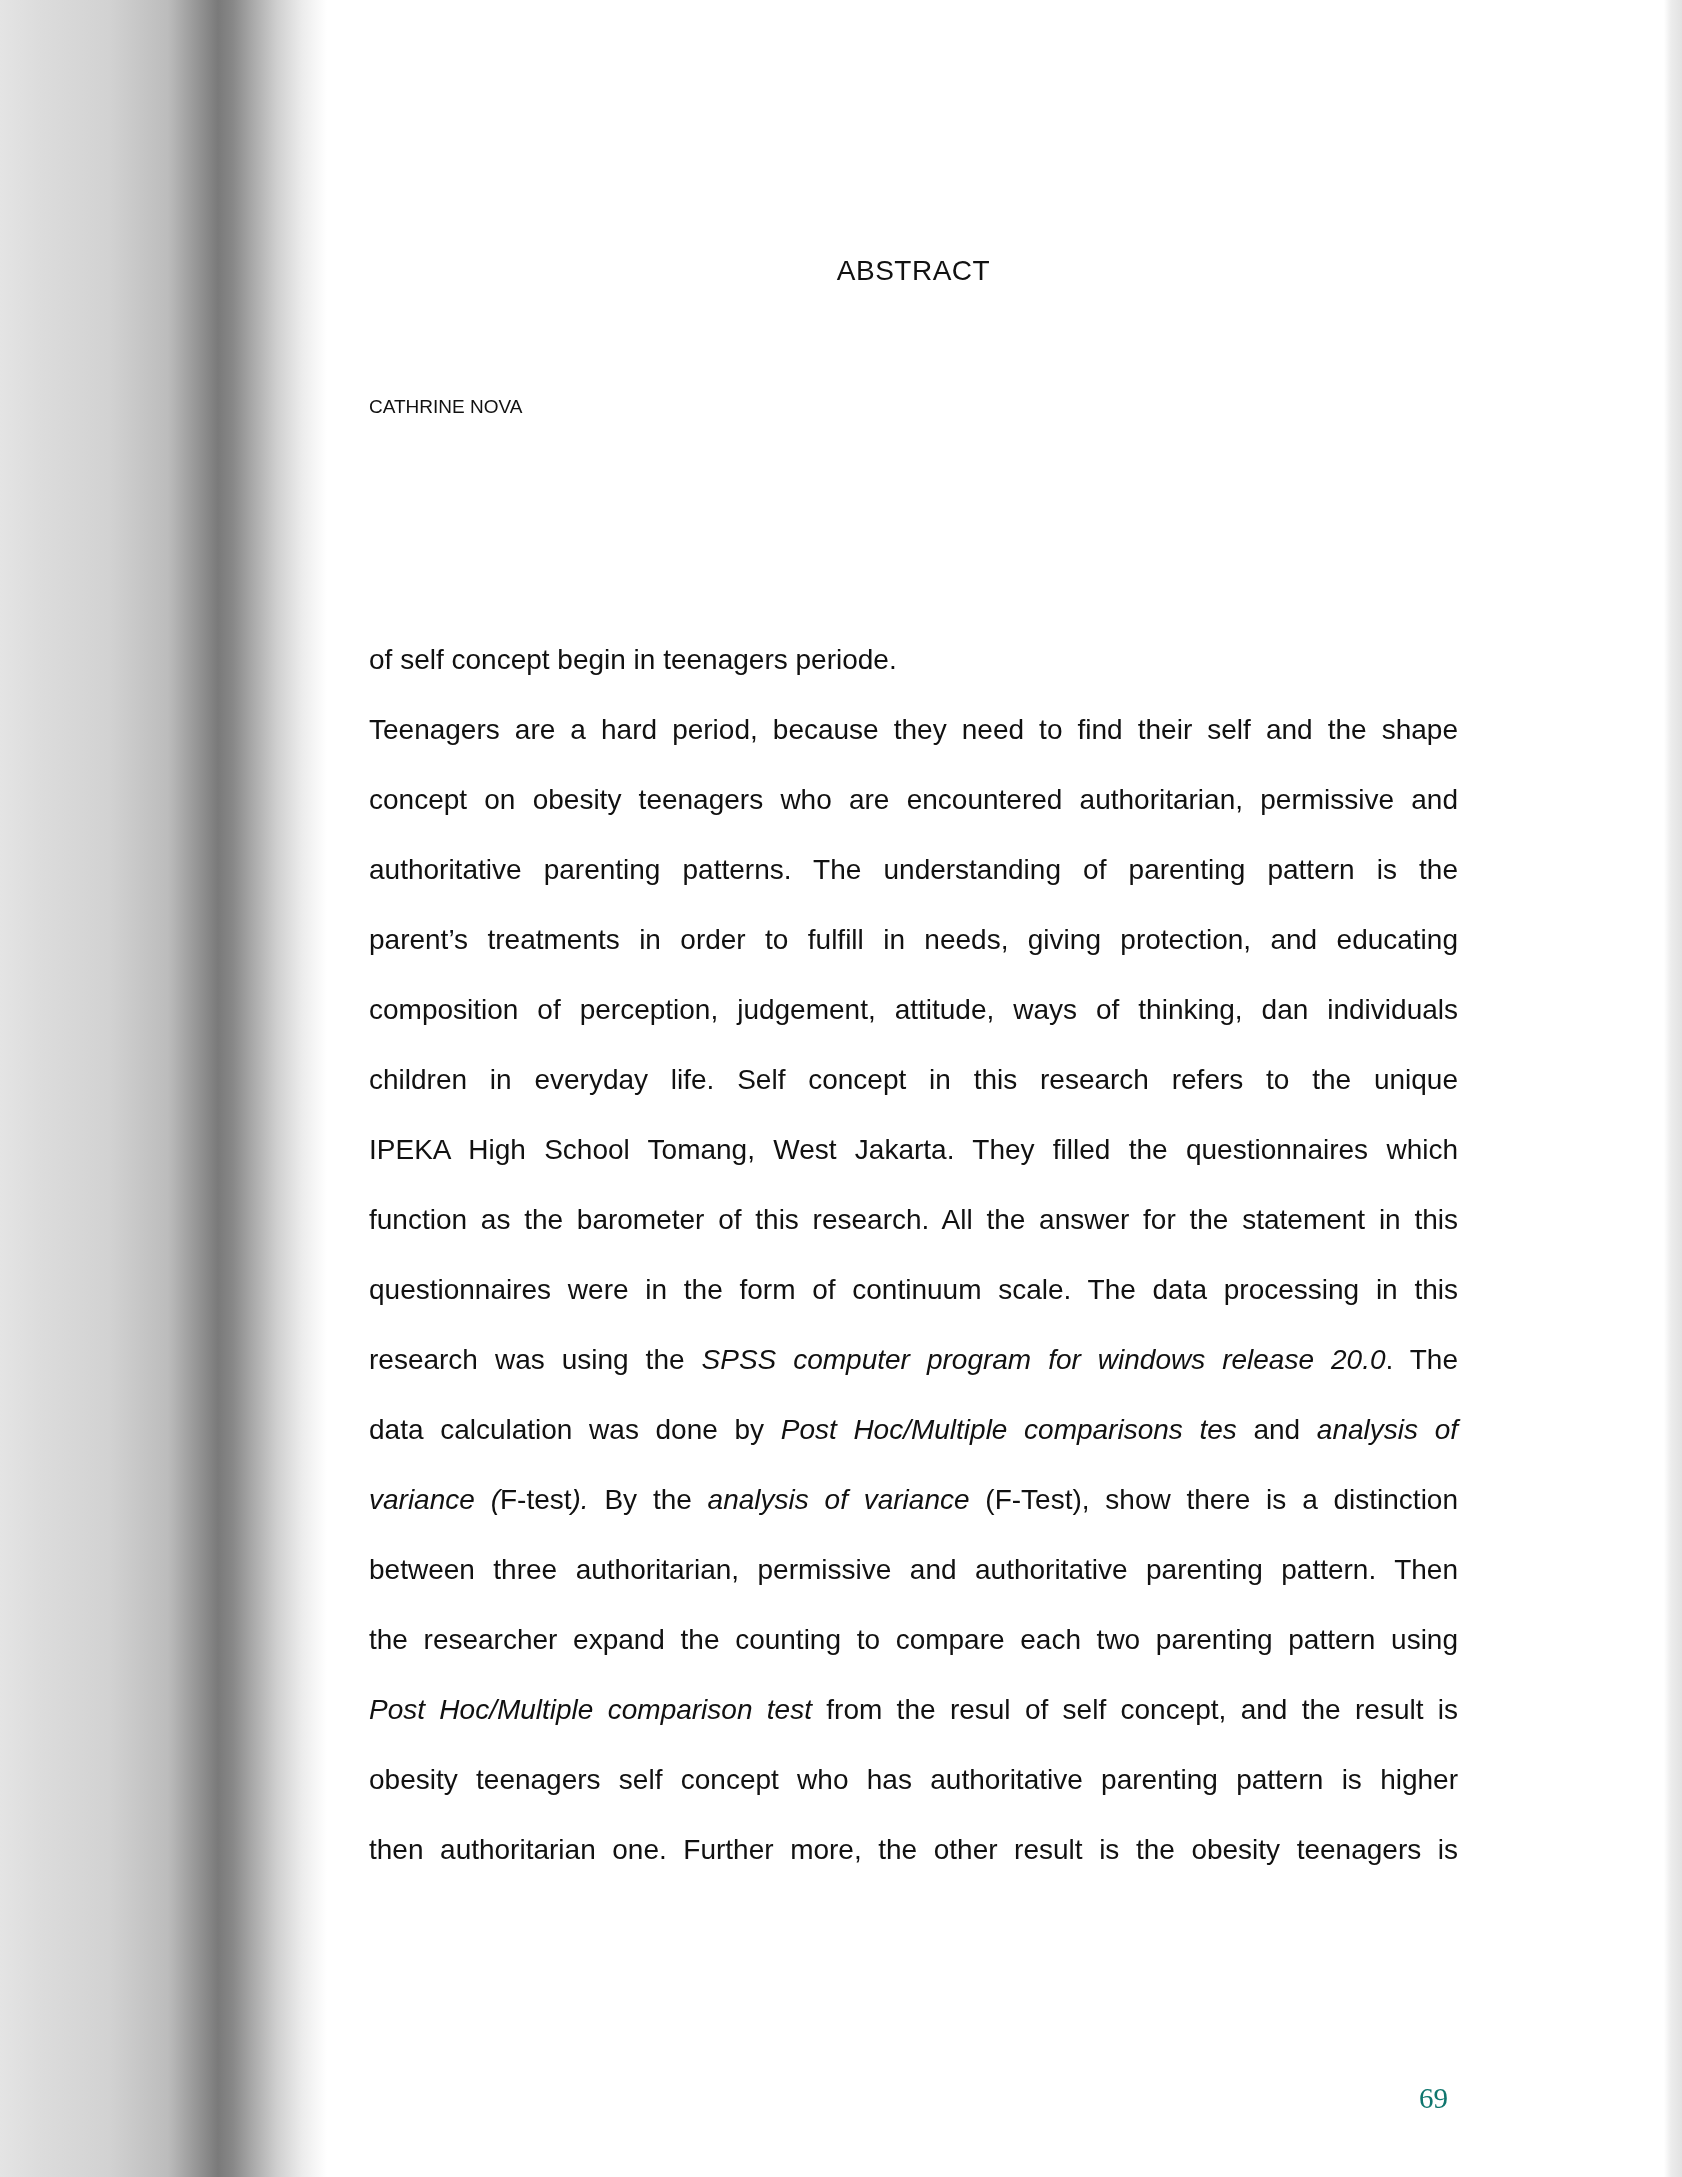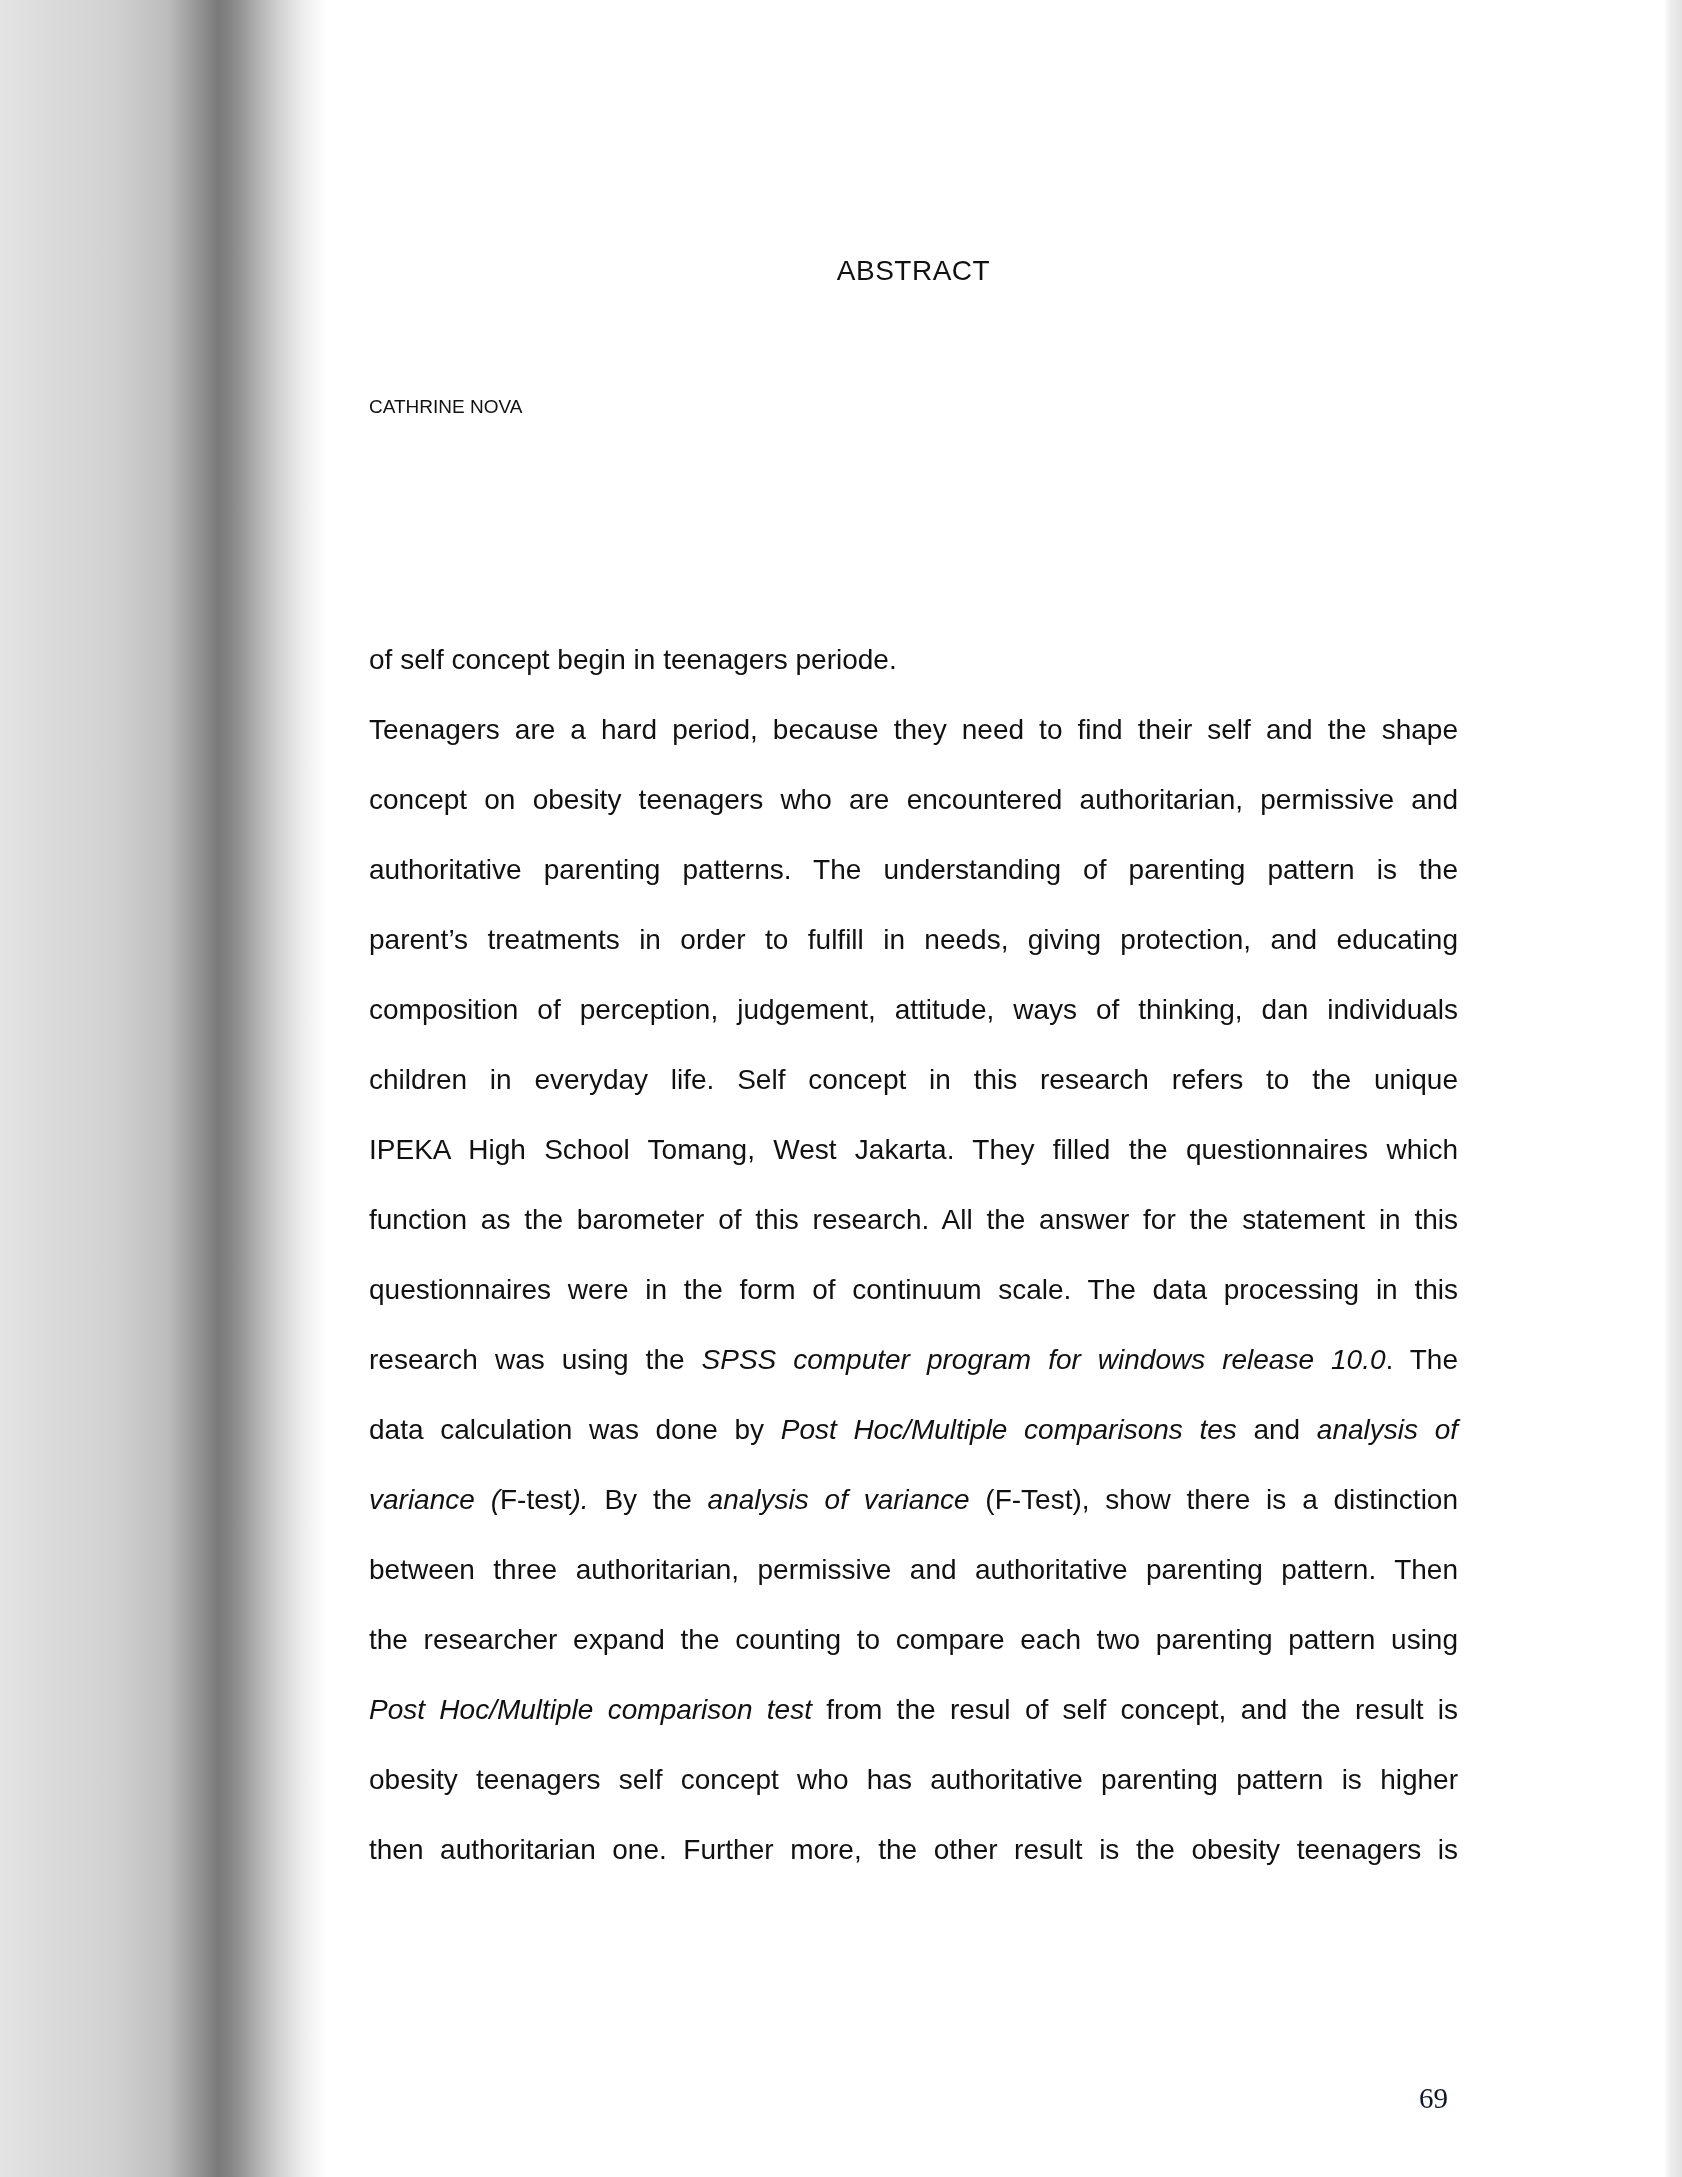--- a/index.html
+++ b/index.html
@@ -40,21 +40,21 @@
       font-size: 28px;
     }
     .bline {
       display: block; height: 70px; line-height: 40px;
       text-align: justify; text-align-last: justify; white-space: nowrap;
     }
     .bline.short { text-align-last: left; }
     .bline i { font-style: italic; }
     .page-number {
       position: absolute; left: 1419px; top: 2082px;
-      font-family: "Liberation Serif", serif; font-size: 29px; color: #0f172a;
+      font-family: "Liberation Serif", serif; font-size: 29px; color: #0f766e;
     }
   </style>
 </head>
 <body>
 
 <div class="gutter"></div>
 <div class="right-edge"></div>
 
 <div class="page">
   <div class="heading">ABSTRACT</div>
@@ -63,21 +63,21 @@
       <div class="bline short" style="white-space: normal;"><span>of self concept begin in teenagers periode.</span></div>
       <div class="bline" style="white-space: normal;"><span>Teenagers are a hard period, because they need to find their self and the shape</span></div>
       <div class="bline" style="white-space: normal;"><span>concept on obesity teenagers who are encountered authoritarian, permissive and</span></div>
       <div class="bline" style="white-space: normal;"><span>authoritative parenting patterns. The understanding of parenting pattern is the</span></div>
       <div class="bline" style="white-space: normal;"><span>parent’s treatments in order to fulfill in needs, giving protection, and educating</span></div>
       <div class="bline" style="white-space: normal;"><span>composition of perception, judgement, attitude, ways of thinking, dan individuals</span></div>
       <div class="bline" style="white-space: normal;"><span>children in everyday life. Self concept in this research refers to the unique</span></div>
       <div class="bline" style="white-space: normal;"><span>IPEKA High School Tomang, West Jakarta. They filled the questionnaires which</span></div>
       <div class="bline" style="white-space: normal;"><span>function as the barometer of this research. All the answer for the statement in this</span></div>
       <div class="bline" style="white-space: normal;"><span>questionnaires were in the form of continuum scale. The data processing in this</span></div>
-      <div class="bline" style="white-space: normal;"><span>research was using the </span><i>SPSS computer program for windows release 10.0</i><span>. The</span></div>
+      <div class="bline" style="white-space: normal;"><span>research was using the </span><i>SPSS computer program for windows release 20.0</i><span>. The</span></div>
       <div class="bline" style="white-space: normal;"><span>data calculation was done by </span><i>Post Hoc/Multiple comparisons tes</i><span> and </span><i>analysis of</i></div>
       <div class="bline" style="white-space: normal;"><i>variance (</i><span>F-test</span><i>).</i><span> By the </span><i>analysis of variance</i><span>  (F-Test), show there is a distinction</span></div>
       <div class="bline" style="white-space: normal;"><span>between three authoritarian, permissive and authoritative parenting pattern. Then</span></div>
       <div class="bline" style="white-space: normal;"><span>the researcher expand the counting to compare each two parenting pattern using</span></div>
       <div class="bline" style="white-space: normal;"><i>Post Hoc/Multiple comparison test</i><span> from the resul of self concept, and the result is</span></div>
       <div class="bline" style="white-space: normal;"><span>obesity teenagers self concept   who has authoritative parenting pattern is higher</span></div>
       <div class="bline" style="white-space: normal;"><span>then authoritarian one. Further more, the other result is the obesity teenagers is</span></div>
     </div>
   <div class="page-number">69</div>
 </div>

